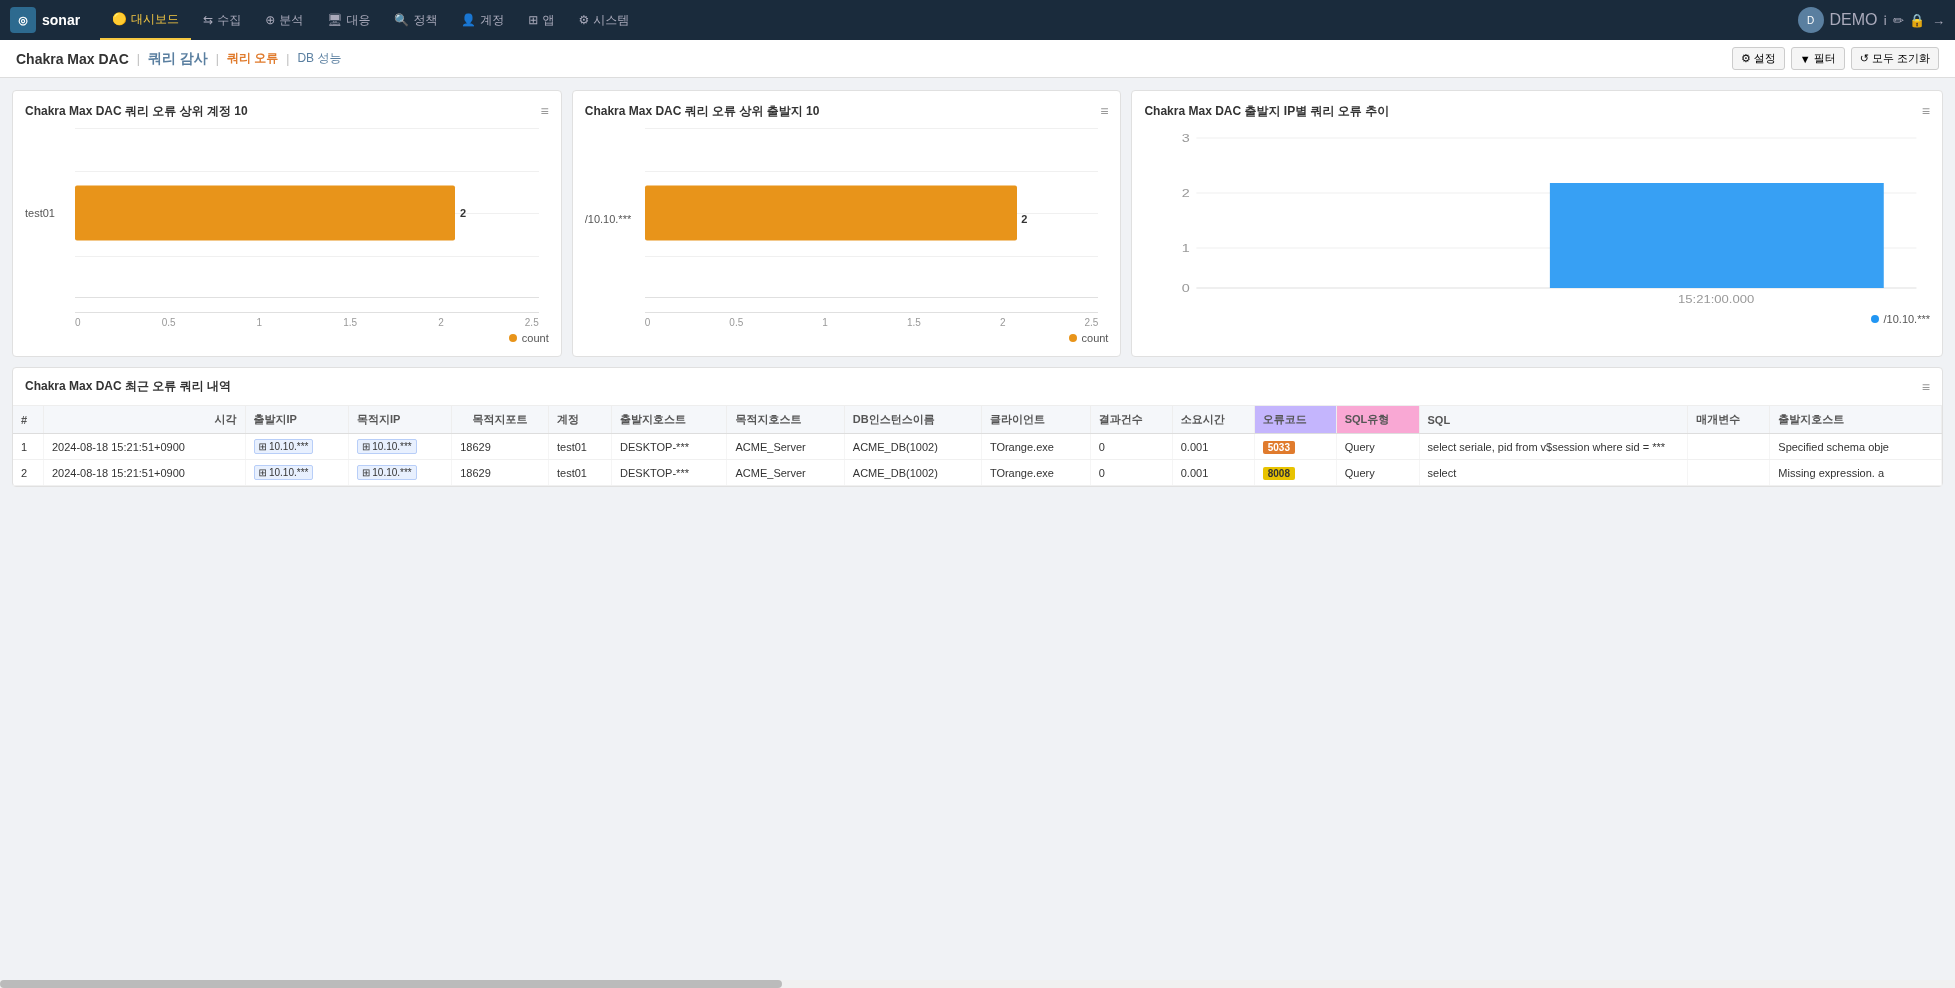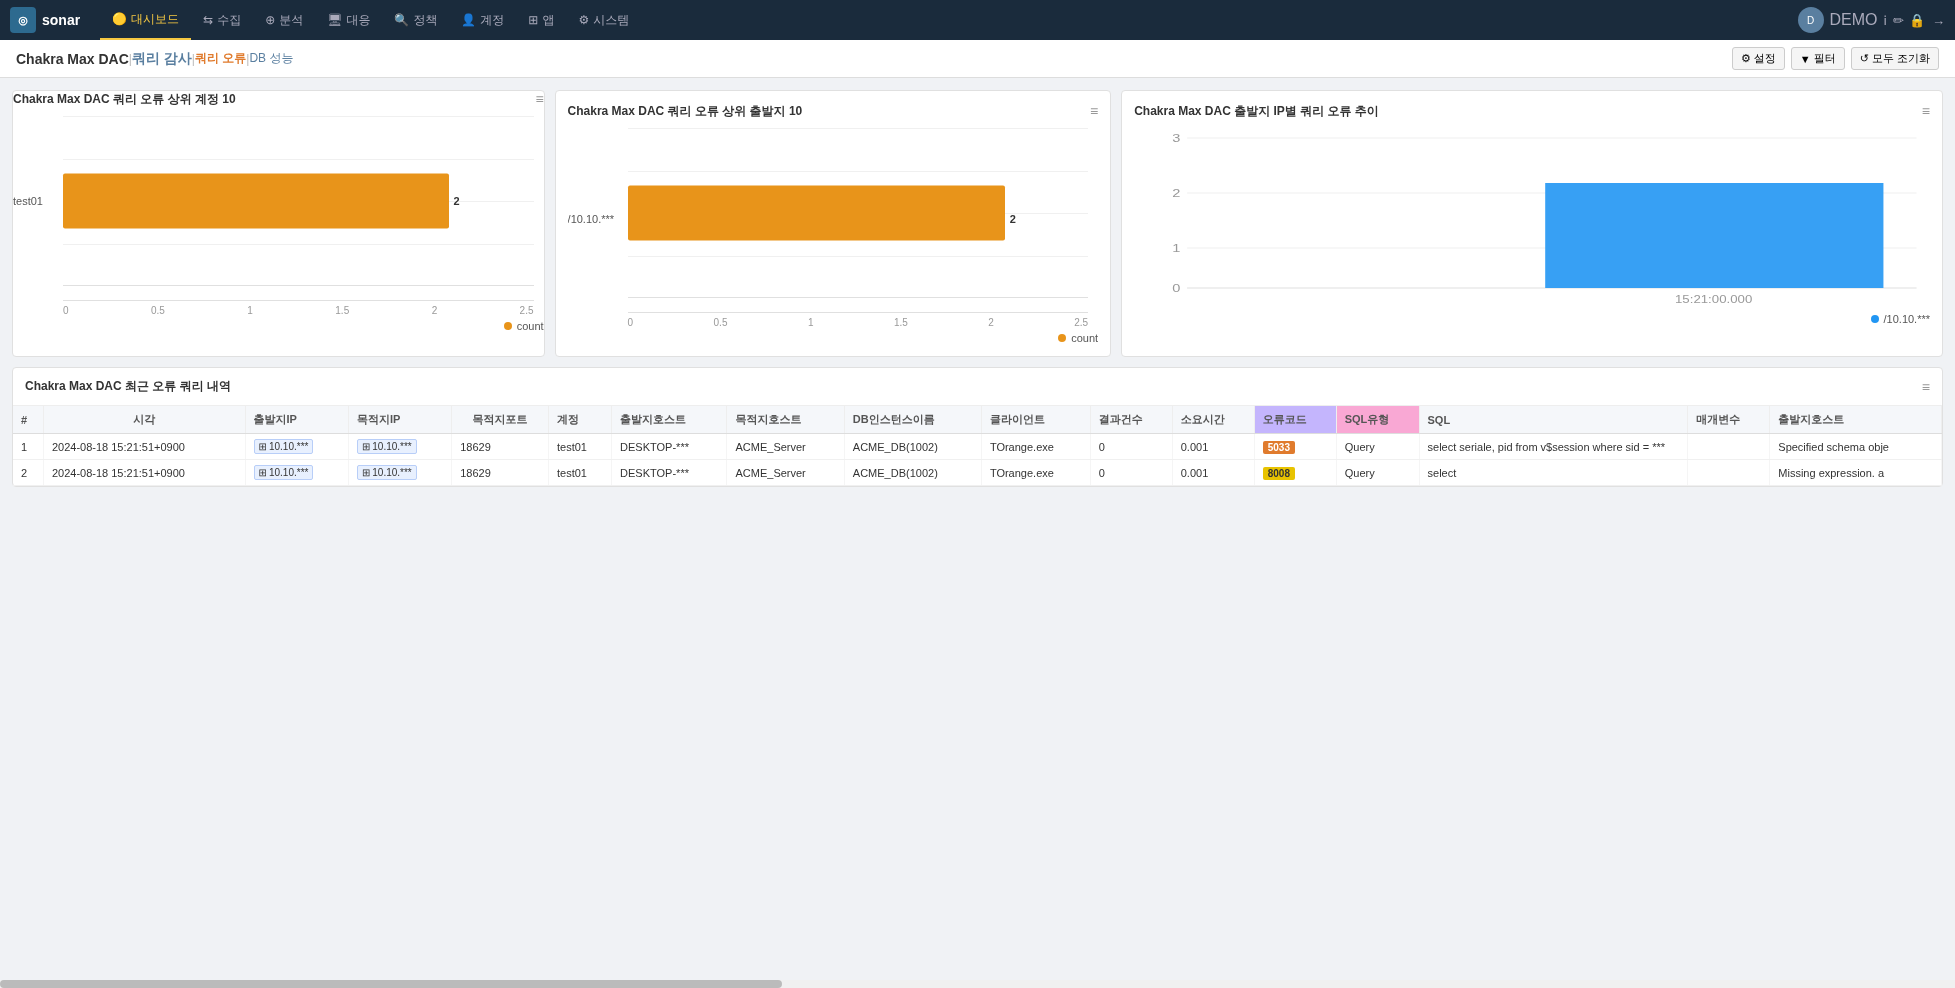--- a/index.html
+++ b/index.html
@@ -54,21 +54,21 @@
     <div style="width:26px; height:26px; border-radius:50%; background:#5a7fa0; display:flex; align-items:center; justify-content:center; color:white; font-size:10px;">D</div>
     <span style="font-size:16px;">DEMO</span>
     <span style="cursor:pointer; font-size:13px;">ℹ</span>
     <span style="cursor:pointer; font-size:13px;">✏</span>
     <span style="cursor:pointer; font-size:13px;">🔒</span>
     <span style="cursor:pointer; font-size:13px;">→</span>
   </div>
 </nav>
 
 <div style="background:#fff; border-bottom:1px solid #ddd; padding:7px 16px; display:flex; align-items:center; justify-content:space-between;">
-  <div style="display:flex; align-items:center; ">
+  <div style="display:flex; align-items:center; gap:8px;">
     <span style="font-size:14px; font-weight:bold; color:#333;">Chakra Max DAC</span>
     <span style="color:#bbb;">|</span>
     <span style="font-size:14px; color:#5a7fa0; cursor:pointer;font-weight:bold;">쿼리 감사</span>
     <span style="color:#bbb;">|</span>
     <span style="font-size:12px; color:#e07b2d; font-weight:bold; cursor:pointer;">쿼리 오류</span>
     <span style="color:#bbb;">|</span>
     <span style="font-size:12px; color:#5a7fa0; cursor:pointer;">DB 성능</span>
   </div>
   <div style="display:flex; gap:6px;">
     <button style="background:#f5f5f5; border:1px solid #ccc; padding:3px 8px; border-radius:3px; font-size:11px; cursor:pointer; display:flex; align-items:center; gap:3px;">
@@ -83,21 +83,21 @@
       <span>↺</span>
       <span>모두 조기화</span>
     </button>
   </div>
 </div>
 
 <div style="padding:12px; display:flex; flex-direction:column; gap:10px; background:#f0f2f5; min-height: calc(100vh - 86px);">
 
   <div style="display:flex; gap:10px; align-items:stretch;">
 
-    <div style="background:#fff; border:1px solid #e0e0e0; border-radius:4px; flex:1; min-width:0;">
+    <div style="background:#fff; border:1px solid #e0e0e0; border-radius:4px; padding:12px; flex:1; min-width:0;">
       <div style="display:flex; justify-content:space-between; align-items:flex-start; margin-bottom:8px;">
         <span style="font-size:12px; font-weight:bold; color:#333;">Chakra Max DAC 쿼리 오류 상위 계정 10</span>
         <span style="cursor:pointer; color:#999; font-size:14px;">≡</span>
       </div>
 
       <div style="position:relative; height:200px;">
 
         <div style="position:absolute; top:0; bottom:30px; left:50px; right:10px;">
           <div style="position:absolute; top:0; left:0; right:0; border-top:1px solid #f0f0f0;"></div>
           <div style="position:absolute; top:25%; left:0; right:0; border-top:1px solid #f0f0f0;"></div>
@@ -193,21 +193,21 @@
   <div style="background:#fff; border:1px solid #e0e0e0; border-radius:4px;">
     <div style="padding:10px 12px; font-size:12px; font-weight:bold; border-bottom:1px solid #eee; display:flex; justify-content:space-between; align-items:center;">
       <span>Chakra Max DAC 최근 오류 쿼리 내역</span>
       <span style="cursor:pointer; color:#999; font-size:14px;">≡</span>
     </div>
     <div style="overflow-x:auto;">
       <table style="width:100%; border-collapse:collapse; font-size:11px;">
         <thead>
           <tr>
             <th style="background:#f5f7fa; padding:6px 8px; text-align:left; border-bottom:1px solid #ddd; border-right:1px solid #eee; white-space:nowrap; color:#555; font-weight:600;">#</th>
-            <th style="background:#f5f7fa; padding:6px 8px; text-align:center; border-bottom:1px solid #ddd; border-right:1px solid #eee; white-space:nowrap; color:#555; font-weight:600;">시각</th>
+            <th style="background:#f5f7fa; padding:6px 8px; text-align:right; border-bottom:1px solid #ddd; border-right:1px solid #eee; white-space:nowrap; color:#555; font-weight:600;">시각</th>
             <th style="background:#f5f7fa; padding:6px 8px; text-align:left; border-bottom:1px solid #ddd; border-right:1px solid #eee; white-space:nowrap; color:#555; font-weight:600;">출발지IP</th>
             <th style="background:#f5f7fa; padding:6px 8px; text-align:left; border-bottom:1px solid #ddd; border-right:1px solid #eee; white-space:nowrap; color:#555; font-weight:600;">목적지IP</th>
             <th style="background:#f5f7fa; padding:6px 8px; text-align:center; border-bottom:1px solid #ddd; border-right:1px solid #eee; white-space:nowrap; color:#555; font-weight:600;">목적지포트</th>
             <th style="background:#f5f7fa; padding:6px 8px; text-align:left; border-bottom:1px solid #ddd; border-right:1px solid #eee; white-space:nowrap; color:#555; font-weight:600;">계정</th>
             <th style="background:#f5f7fa; padding:6px 8px; text-align:left; border-bottom:1px solid #ddd; border-right:1px solid #eee; white-space:nowrap; color:#555; font-weight:600;">출발지호스트</th>
             <th style="background:#f5f7fa; padding:6px 8px; text-align:left; border-bottom:1px solid #ddd; border-right:1px solid #eee; white-space:nowrap; color:#555; font-weight:600;">목적지호스트</th>
             <th style="background:#f5f7fa; padding:6px 8px; text-align:left; border-bottom:1px solid #ddd; border-right:1px solid #eee; white-space:nowrap; color:#555; font-weight:600;">DB인스턴스이름</th>
             <th style="background:#f5f7fa; padding:6px 8px; text-align:left; border-bottom:1px solid #ddd; border-right:1px solid #eee; white-space:nowrap; color:#555; font-weight:600;">클라이언트</th>
             <th style="background:#f5f7fa; padding:6px 8px; text-align:left; border-bottom:1px solid #ddd; border-right:1px solid #eee; white-space:nowrap; color:#555; font-weight:600;">결과건수</th>
             <th style="background:#f5f7fa; padding:6px 8px; text-align:left; border-bottom:1px solid #ddd; border-right:1px solid #eee; white-space:nowrap; color:#555; font-weight:600;">소요시간</th>

